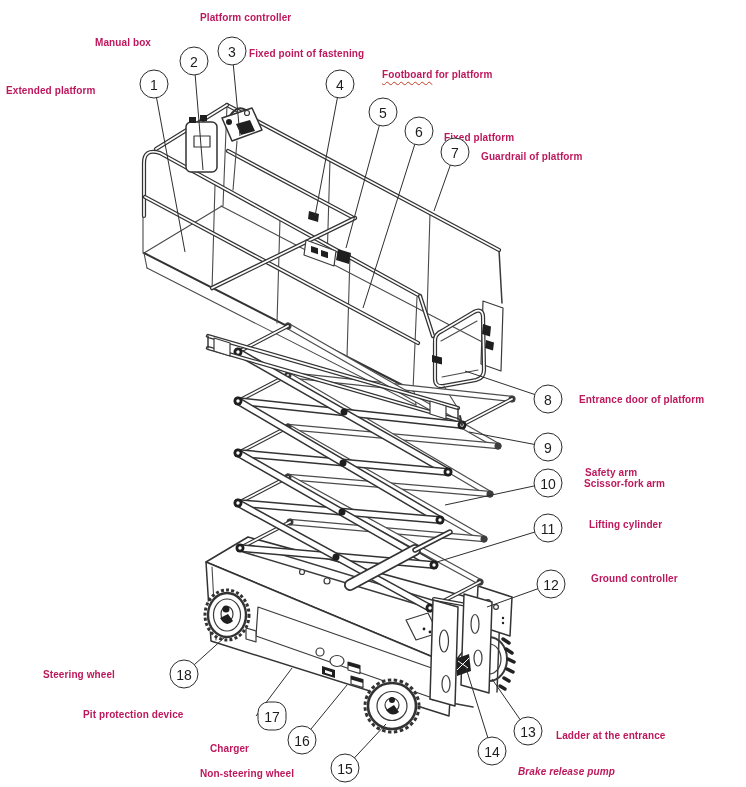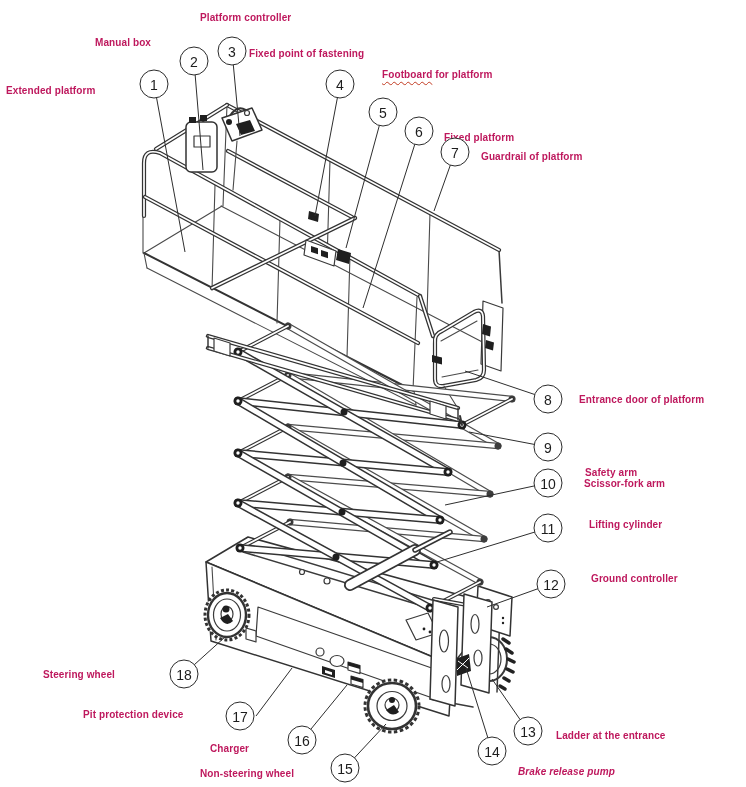--- a/index.html
+++ b/index.html
@@ -387,17 +387,17 @@
     <div class="balloon" style="left: 551px; top: 584px;">12</div>
     <div class="plabel" style="left: 591px; top: 578px;">Ground controller</div>
     <div class="balloon" style="left: 528px; top: 731px;">13</div>
     <div class="plabel" style="left: 556px; top: 735px;">Ladder at the entrance</div>
     <div class="balloon" style="left: 492px; top: 751px;">14</div>
     <div class="plabel" style="left: 518px; top: 771px; font-style: italic;">Brake release pump</div>
     <div class="balloon" style="left: 345px; top: 768px;">15</div>
     <div class="plabel" style="left: 200px; top: 773px;">Non-steering wheel</div>
     <div class="balloon" style="left: 302px; top: 740px;">16</div>
     <div class="plabel" style="left: 210px; top: 748px;">Charger</div>
-    <div class="balloon" style="left: 240px; top: 716px;">17</div>
+    <div class="balloon" style="left: 272px; top: 716px; border-radius: 11px;">17</div>
     <div class="plabel" style="left: 83px; top: 714px;">Pit protection device</div>
     <div class="balloon" style="left: 184px; top: 674px; text-align: center;">18</div>
     <div class="plabel" style="left: 43px; top: 674px;">Steering wheel</div>
   </div>
 
 </body></html>

